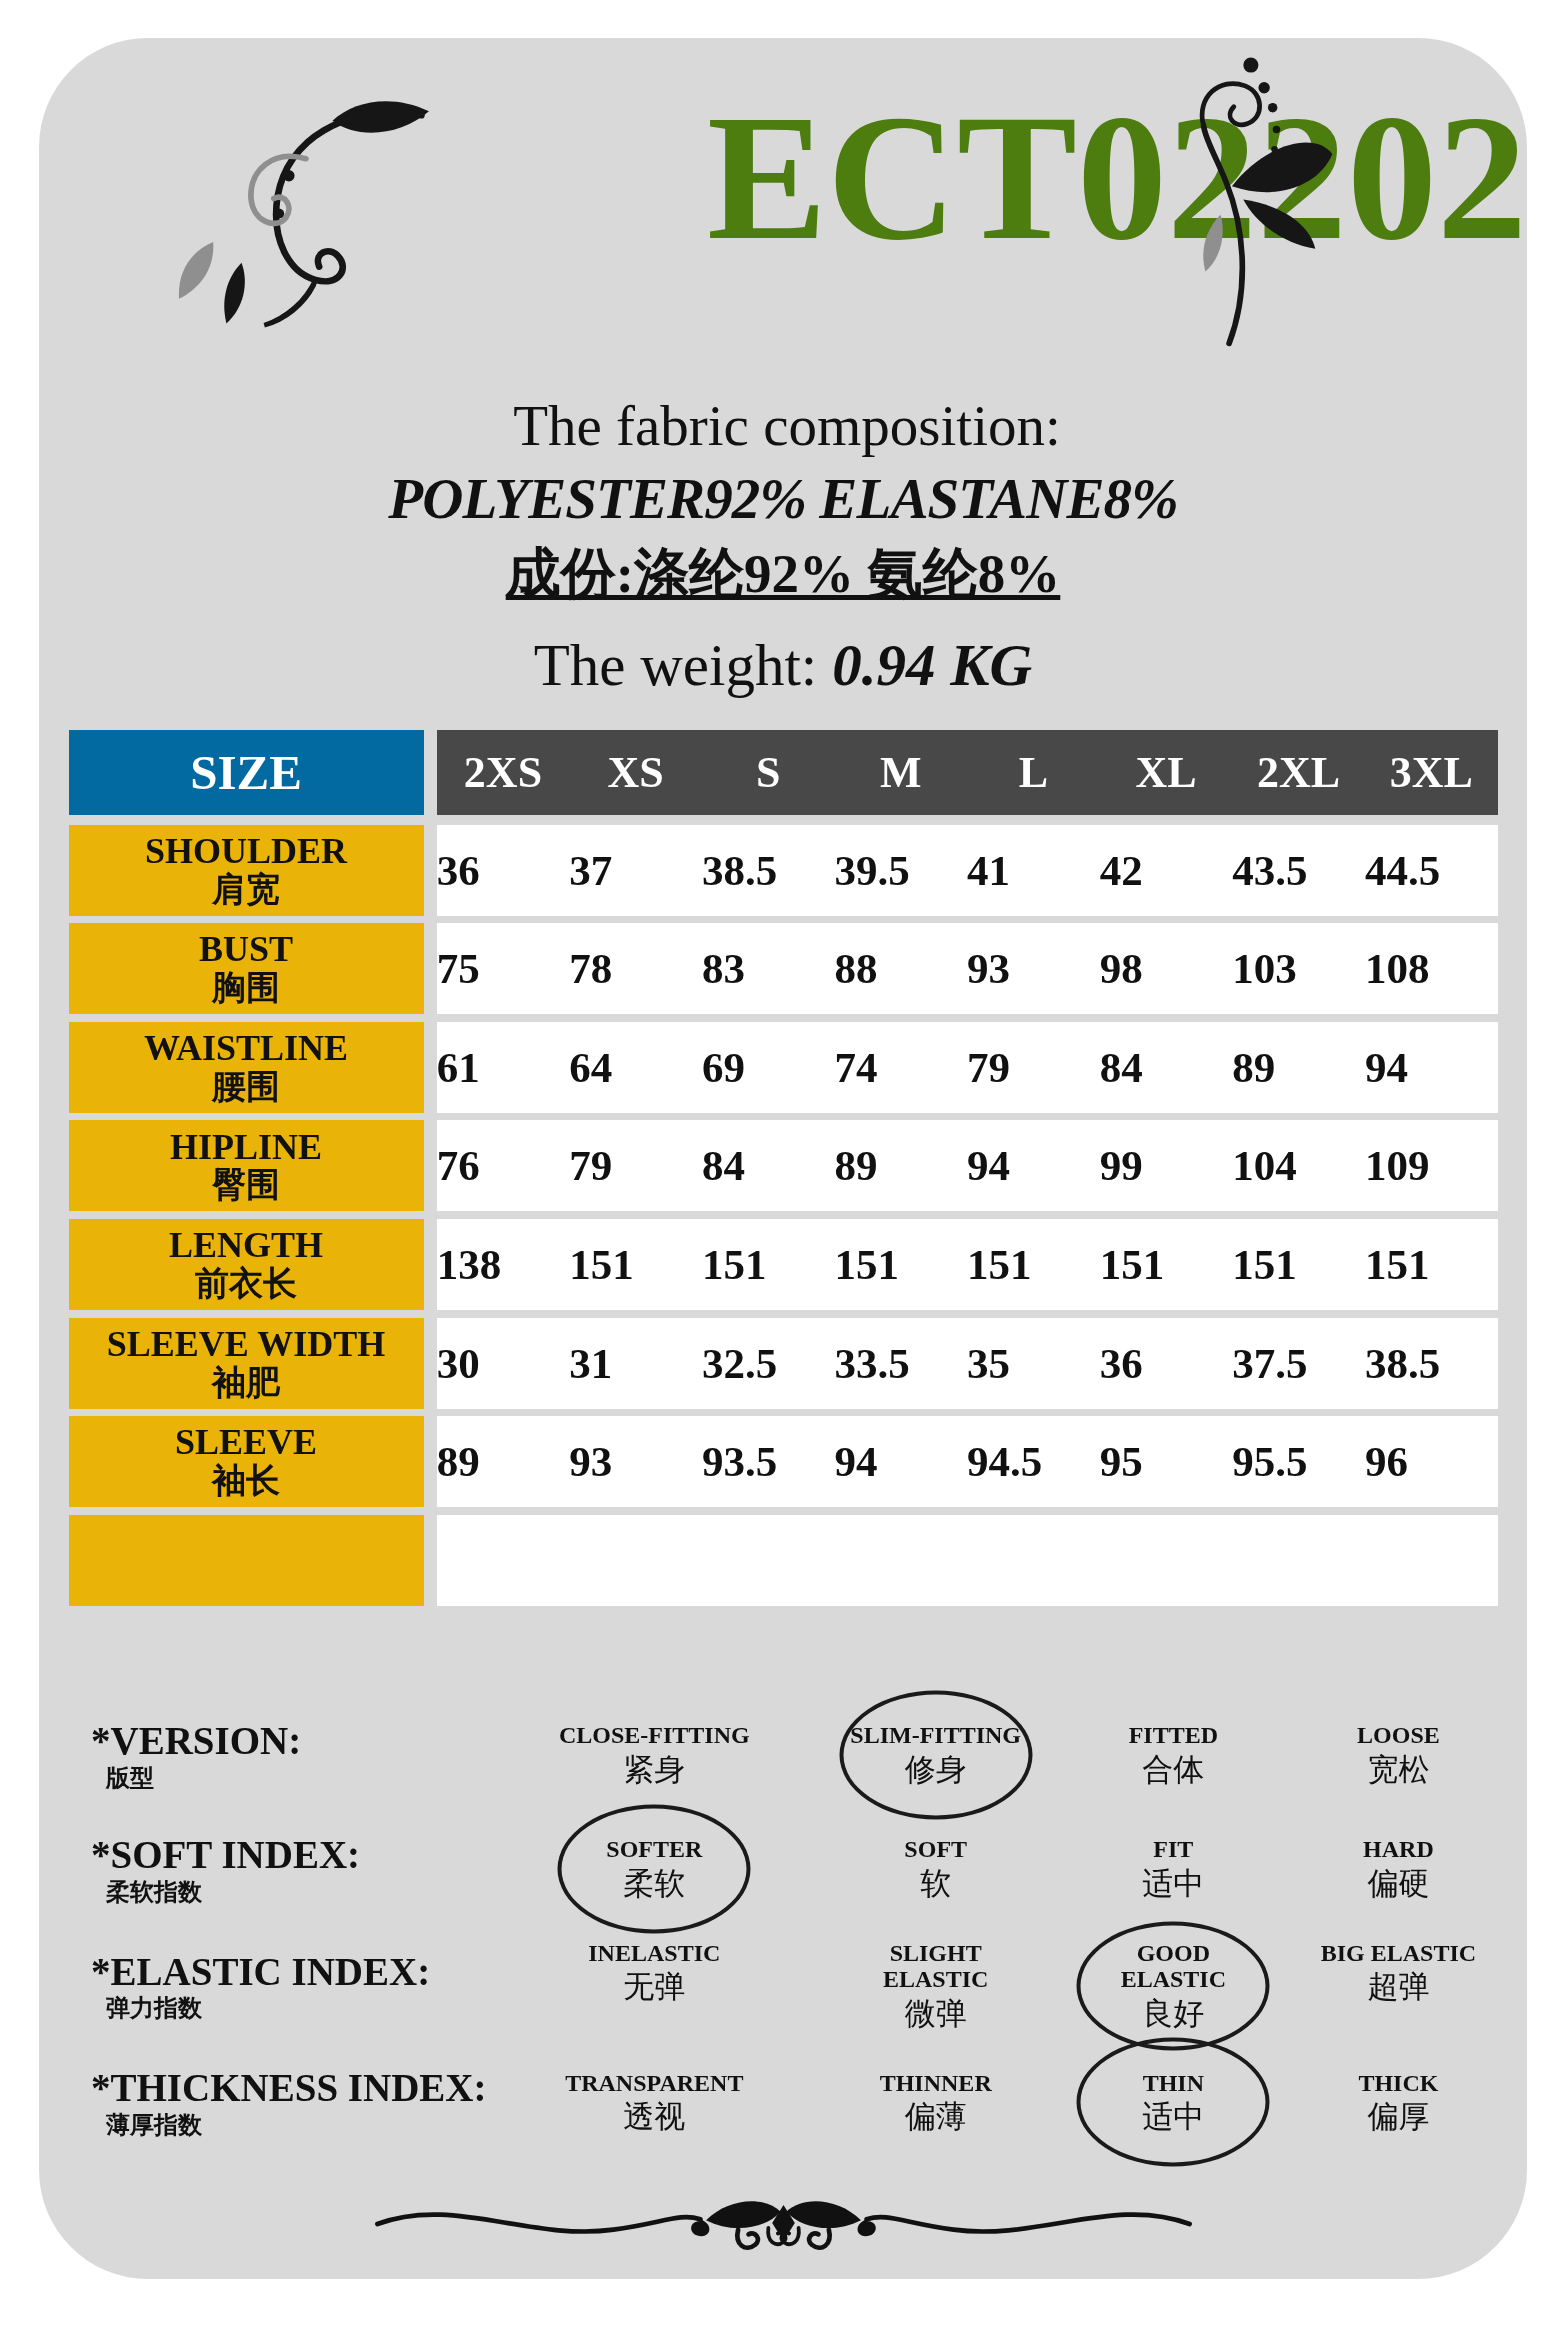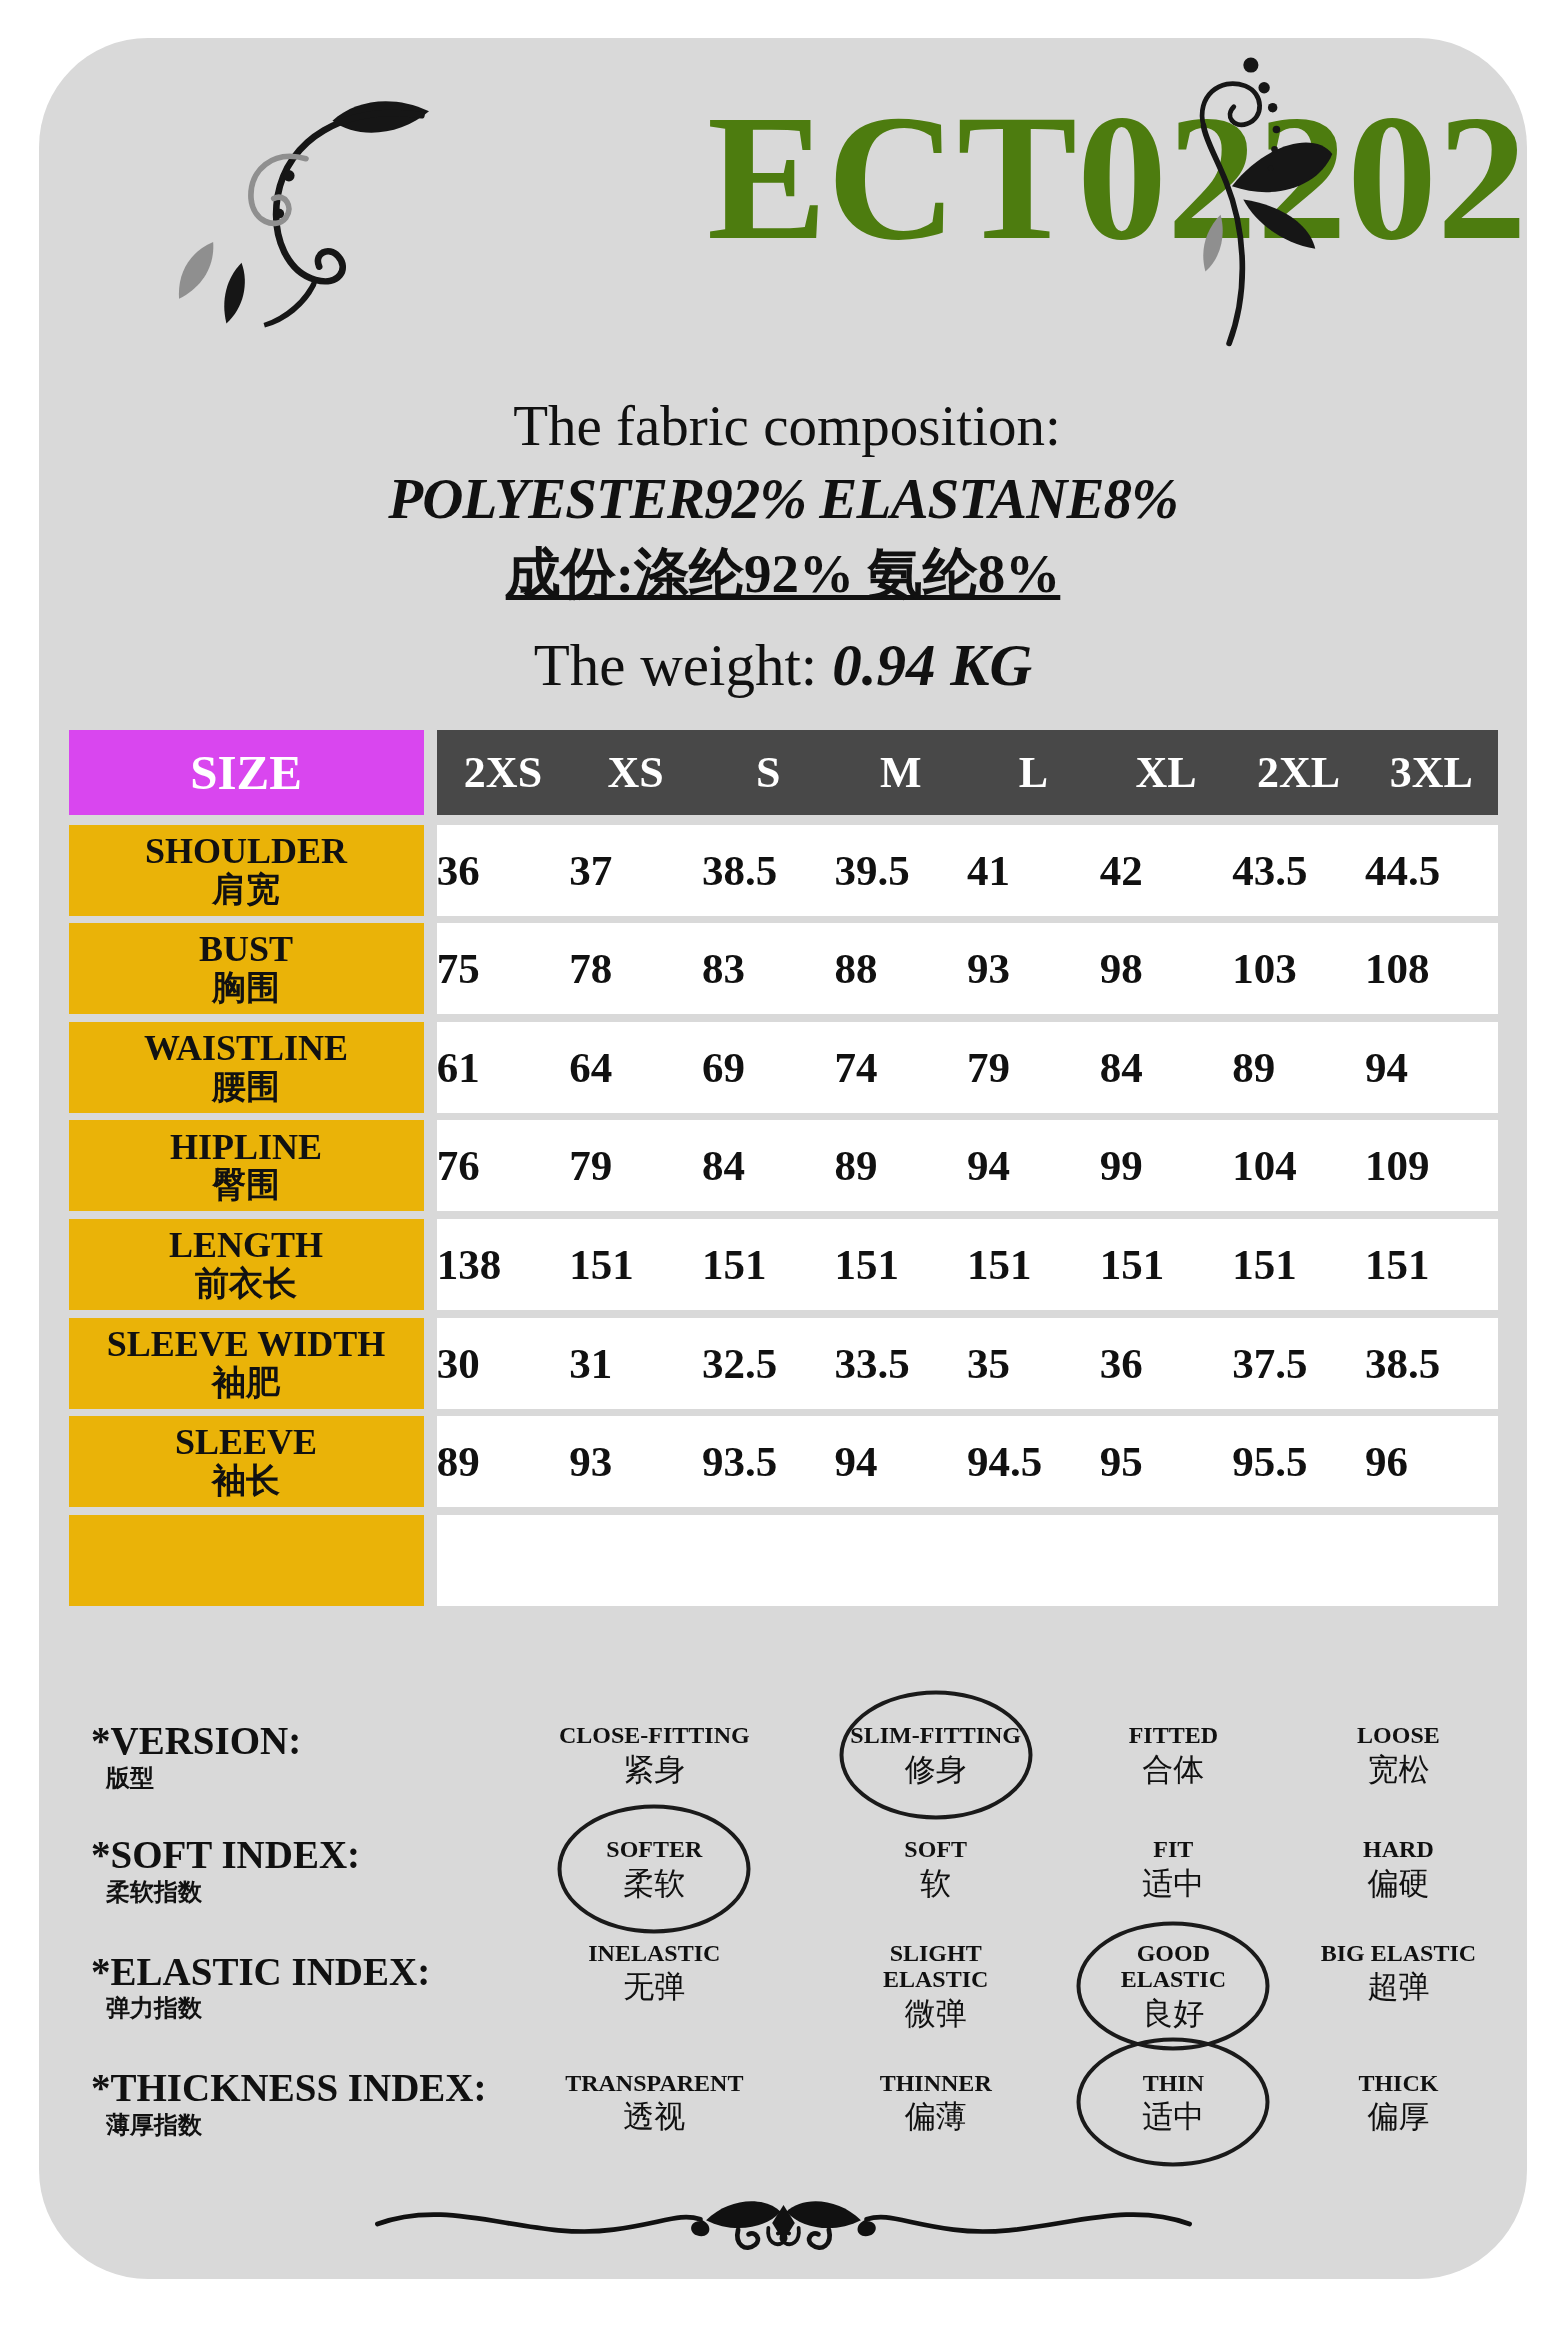--- a/index.html
+++ b/index.html
@@ -18,21 +18,21 @@
   .fab-en{margin-top:7.6px;text-align:center;font-size:57px;font-weight:bold;font-style:italic;
           line-height:1.15;letter-spacing:-0.9px;}
   .fab-cn{margin-top:6px;text-align:center;font-size:55px;font-weight:bold;line-height:1.3;text-decoration:underline;}
   .weight{margin-top:23px;text-align:center;font-size:59px;line-height:1.15;}
   .weight .w-label{font-weight:normal;margin-right:15px;}
   .weight .w-value{font-weight:bold;font-style:italic;}
 
   
   .s-table{width:1429px;margin:30px auto 0;}
   .t-head{display:flex;height:85px;margin-bottom:9.5px;}
-  .th-label{width:355px;background:#d946ef;color:#ffffff;font-weight:bold;font-size:49px;
+  .th-label{width:355px;background:#0369a1;color:#ffffff;font-weight:bold;font-size:49px;
             display:flex;align-items:center;justify-content:center;}
   .th-data{flex:1;margin-left:13.2px;background:#484848;display:grid;grid-template-columns:repeat(8,1fr);
            align-items:center;color:#ffffff;font-weight:bold;font-size:44px;text-align:center;}
   .t-row{display:flex;height:91px;margin-bottom:7.6px;}
   .td-label{width:355px;background:#eab308;display:flex;flex-direction:column;align-items:center;
             justify-content:center;line-height:1.08;}
   .td-label .en{font-size:36px;font-weight:bold;}
   .td-label .cn{font-size:34px;font-weight:bold;margin-top:0.9px;}
   .td-data{flex:1;margin-left:13.2px;background:#ffffff;display:grid;grid-template-columns:repeat(8,1fr);
            align-items:center;font-size:43px;font-weight:bold;text-align:left;}

